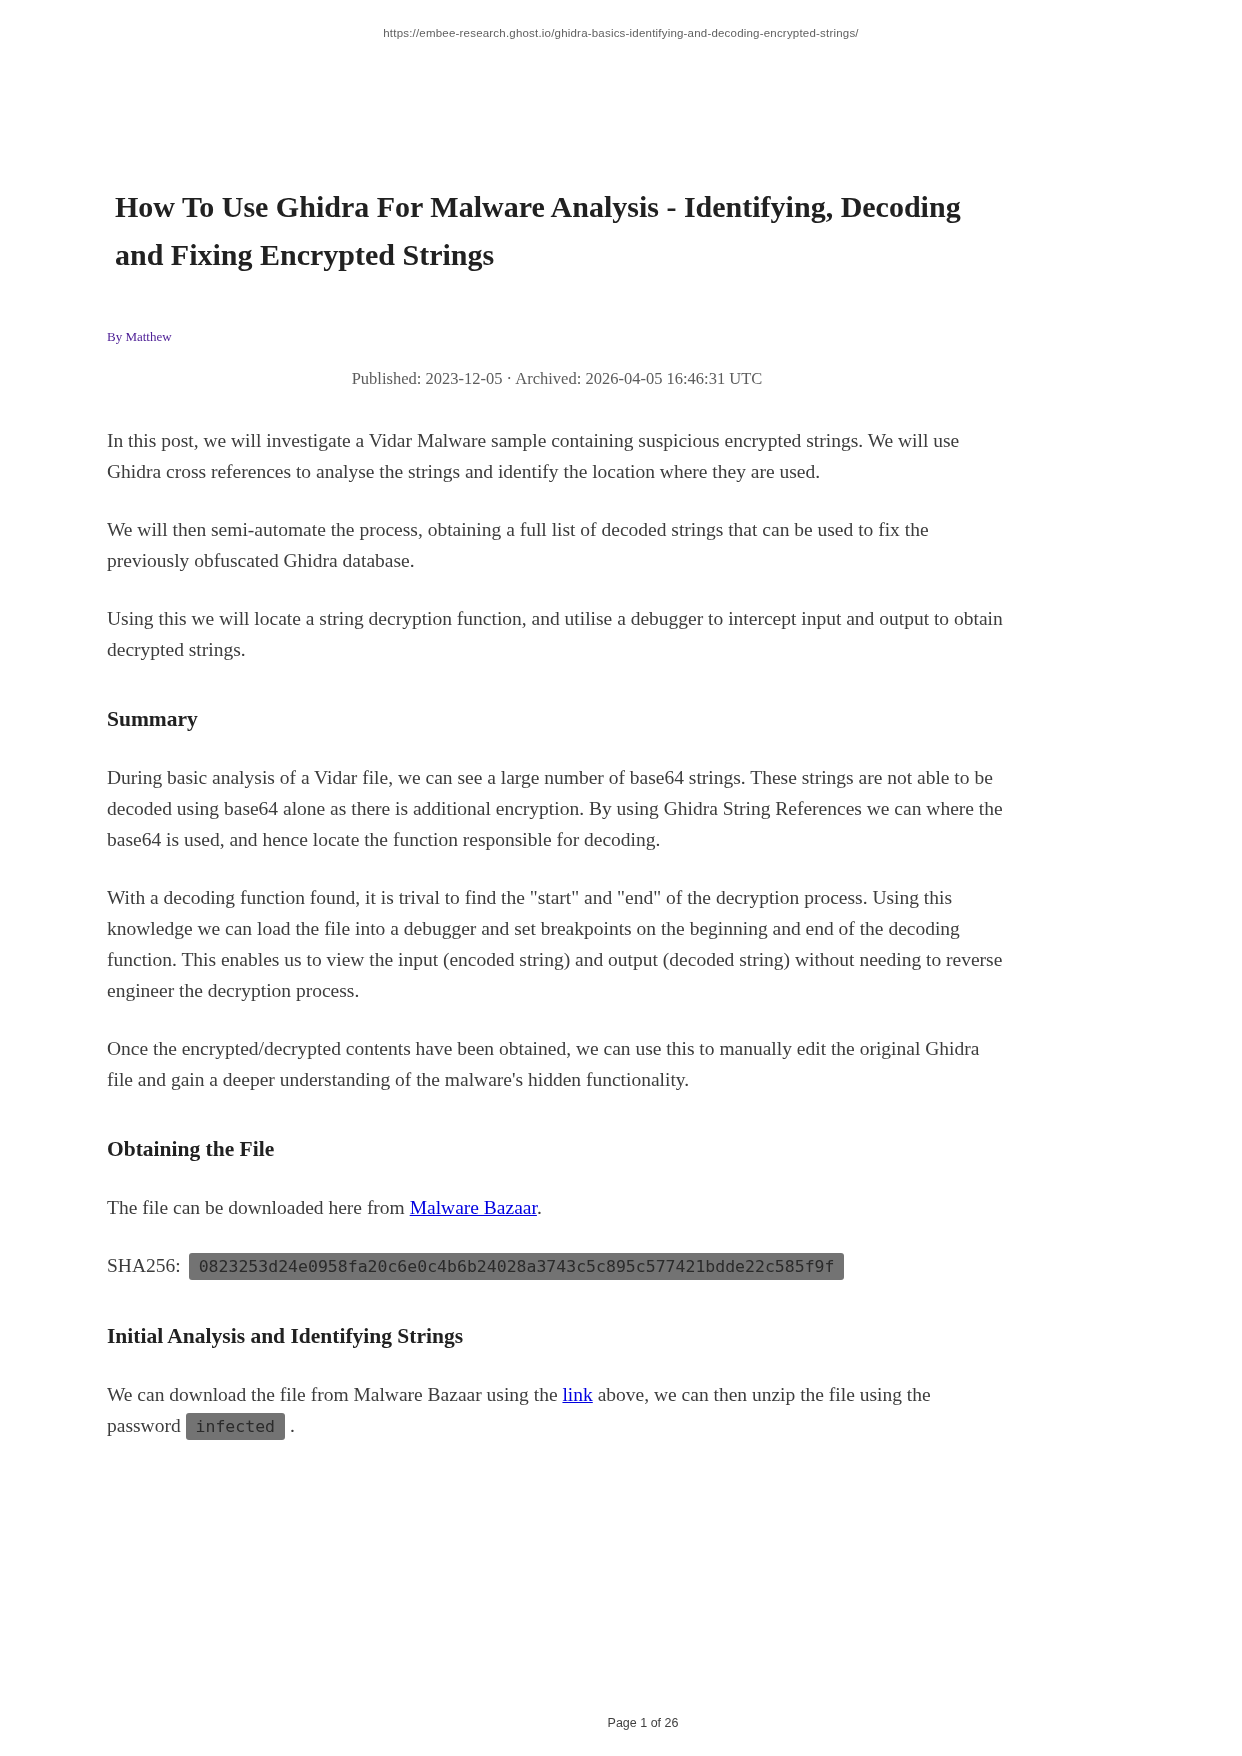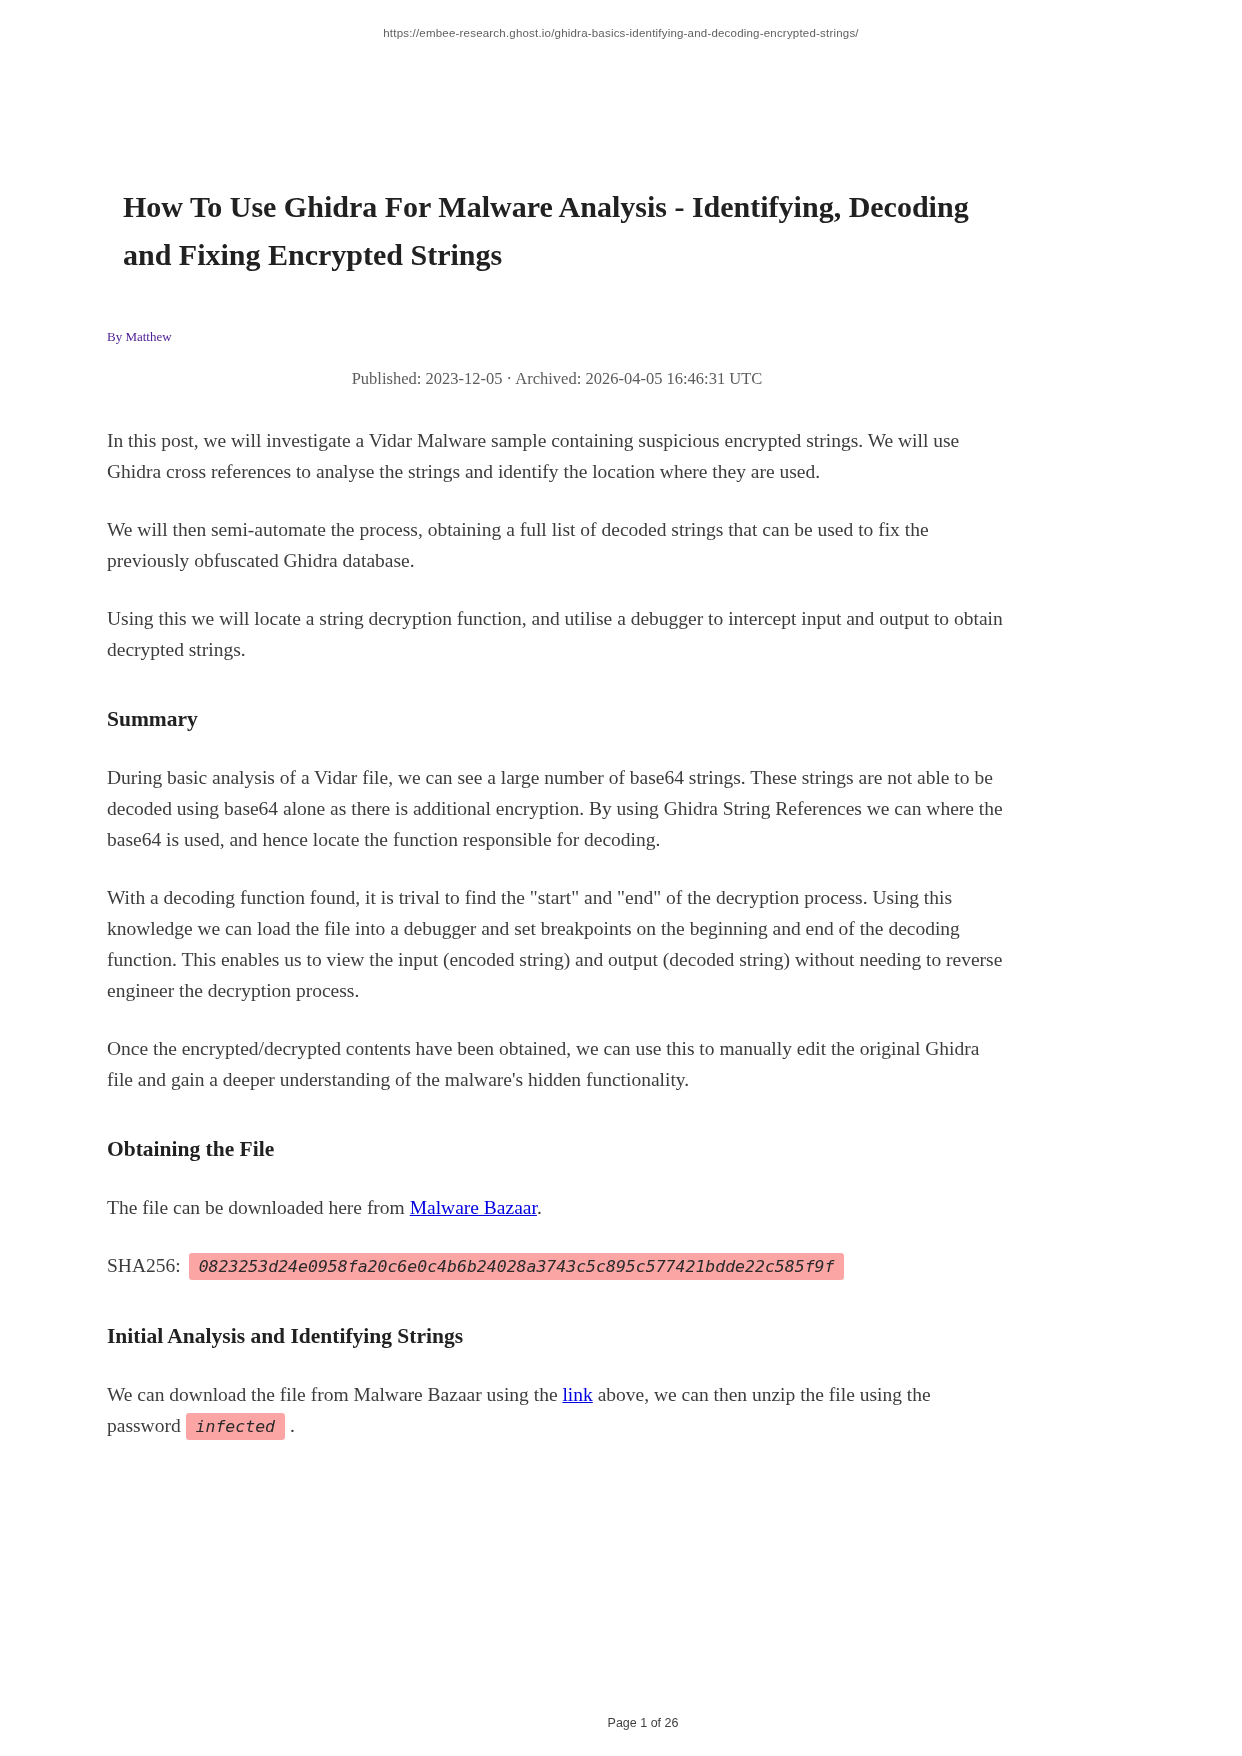--- a/index.html
+++ b/index.html
@@ -26,21 +26,21 @@
     position: absolute;
     left: 107px;
     top: 183px;
     width: 900px;
   }
   h1.title {
     font-size: 30px;
     line-height: 48px;
     font-weight: bold;
     color: #212121;
-    margin: 0 0 50px 16px;
+    margin: 0 0 50px 8px;
   }
   .byline {
     font-size: 13px;
     color: #4c1d95;
     margin: 0 0 24px 0;
   }
   .meta {
     font-size: 16.5px;
     color: #5c5c5c;
     margin: 0 0 36px 0;
@@ -59,26 +59,25 @@
     margin: 42px 0 30px 0;
   }
   a.link {
     color: #0000e0;
     text-decoration: underline;
     cursor: pointer;
   }
   .code {
     font-family: "DejaVu Sans Mono", monospace;
     font-size: 16.5px;
-    background: #fca5a5;
+    background: #737373;
     color: #2a2a2a;
     padding: 4px 10px;
     border-radius: 3px;
     white-space: nowrap;
-    font-style: italic;
   }
   .sha-line .code { margin-left: 8px; }
   .page-footer {
     position: absolute;
     bottom: 26px;
     left: 0;
     right: 0;
     text-align: center;
     font-family: "Liberation Sans", sans-serif;
     font-size: 12.5px;

